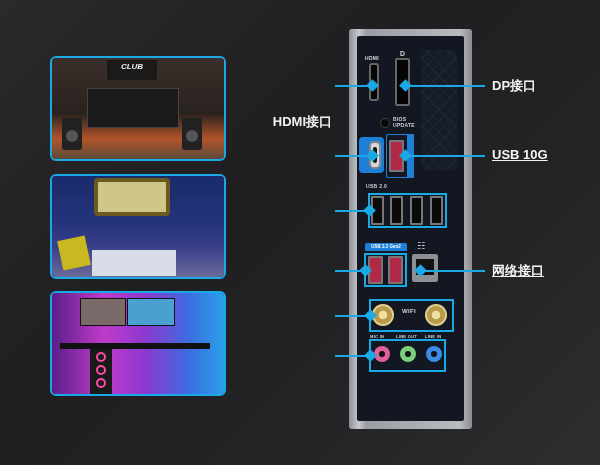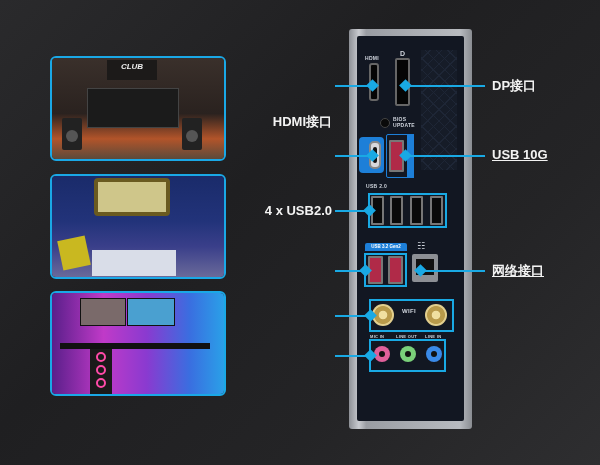--- a/index.html
+++ b/index.html
@@ -170,21 +170,20 @@
   <div class="audio-jack" style="left:426px;top:346px;background:#3a8ae8;"></div>
 
 
   <div class="label left" style="left:222px;top:77px;margin-top:36px;">HDMI接口</div>
   <div class="callout-line" style="left:335px;top:85px;width:40px;"></div>
   <div class="callout-dot" style="left:368px;top:81px;"></div>
 
   <div class="callout-line" style="left:335px;top:155px;width:40px;"></div>
   <div class="callout-dot" style="left:368px;top:151px;"></div>
 
-  <div class="label left" style="left:222px;top:203px;">4 x USB2.0</div>
   <div class="callout-line" style="left:335px;top:210px;width:36px;"></div>
   <div class="callout-dot" style="left:365px;top:206px;"></div>
 
   <div class="callout-line" style="left:335px;top:270px;width:32px;"></div>
   <div class="callout-dot" style="left:361px;top:266px;"></div>
 
   <div class="callout-line" style="left:335px;top:315px;width:36px;"></div>
   <div class="callout-dot" style="left:366px;top:311px;"></div>
 
   <div class="callout-line" style="left:335px;top:355px;width:36px;"></div>

